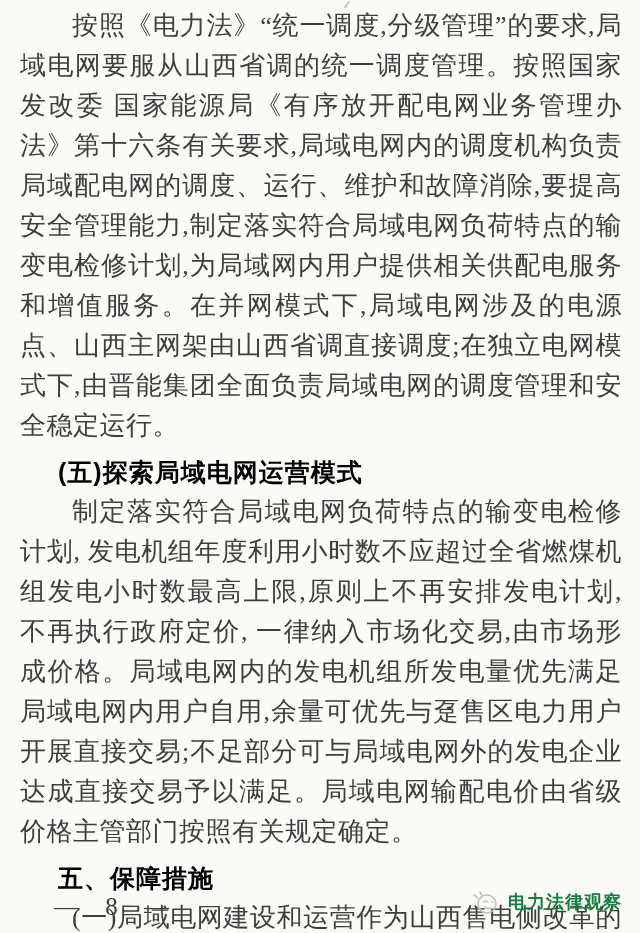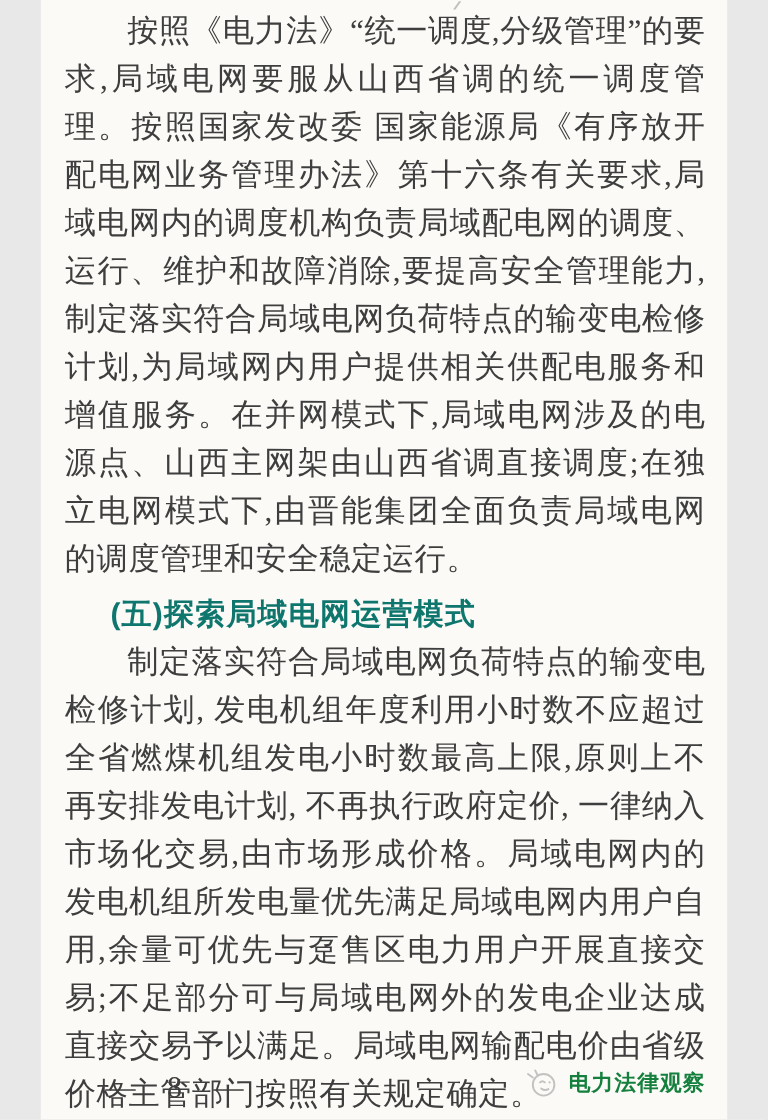--- a/index.html
+++ b/index.html
@@ -2,21 +2,21 @@
 <html lang="zh"><head>
 <meta charset="utf-8">
 <style>
   html, body {
     margin: 0;
     padding: 0;
     background: #e8e8e8;
   }
   .page {
     position: relative;
-    width: 572px;
+    width: 640px;
     height: 933px;
     margin: 0 auto;
     background: #fbfaf7;
     overflow: hidden;
     font-family: "Liberation Serif", "DejaVu Serif", serif;
     color: #3e3e3e;
     box-sizing: border-box;
   }
   .scan-artifact {
     position: absolute;
@@ -43,21 +43,21 @@
     text-justify: inter-ideograph;
     text-indent: 52px;
   }
   .heading {
     margin: 6px 0 0 0;
     font-family: "Liberation Sans", "DejaVu Sans", sans-serif;
     font-weight: 700;
     font-size: 25px;
     line-height: 40px;
     letter-spacing: 1px;
-    color: #0f766e;
+    color: #000000;
     padding-left: 38px;
   }
   .footer {
     position: absolute;
     left: 20px;
     right: 18px;
     bottom: 10px;
     height: 36px;
   }
   .pageno {
@@ -92,20 +92,21 @@
 
   <div class="scan-artifact"></div>
 
   <div class="content">
     <p class="para">按照《电力法》“统一调度,分级管理”的要求,局域电网要服从山西省调的统一调度管理。按照国家发改委 国家能源局《有序放开配电网业务管理办法》第十六条有关要求,局域电网内的调度机构负责局域配电网的调度、运行、维护和故障消除,要提高安全管理能力,制定落实符合局域电网负荷特点的输变电检修计划,为局域网内用户提供相关供配电服务和增值服务。在并网模式下,局域电网涉及的电源点、山西主网架由山西省调直接调度;在独立电网模式下,由晋能集团全面负责局域电网的调度管理和安全稳定运行。</p>
 
     <h3 class="heading">(五)探索局域电网运营模式</h3>
 
     <p class="para">制定落实符合局域电网负荷特点的输变电检修计划, 发电机组年度利用小时数不应超过全省燃煤机组发电小时数最高上限,原则上不再安排发电计划, 不再执行政府定价, 一律纳入市场化交易,由市场形成价格。局域电网内的发电机组所发电量优先满足局域电网内用户自用,余量可优先与趸售区电力用户开展直接交易;不足部分可与局域电网外的发电企业达成直接交易予以满足。局域电网输配电价由省级价格主管部门按照有关规定确定。</p>
 
+    <h3 class="heading">五、保障措施</h3>
 
     <p class="para">(一)局域电网建设和运营作为山西售电侧改革的试点,要在省电力体制改革领导小组的指导下开展工作。吕梁市政府成立主要领导负责的山西省铝循环产业园区局域电网运营试点领导组,协调处理有关事项,按计划推进各项试点工作,确保试点工作取得实效。</p>
   </div>
 
   <div class="footer">
     <span class="pageno">— 8 —</span>
 
     <span class="watermark">
       <svg width="30" height="26" viewBox="0 0 30 26" fill="none" stroke="#c3c2c0" stroke-width="1.6" stroke-linecap="round">
         <circle cx="16" cy="15" r="9"></circle>

